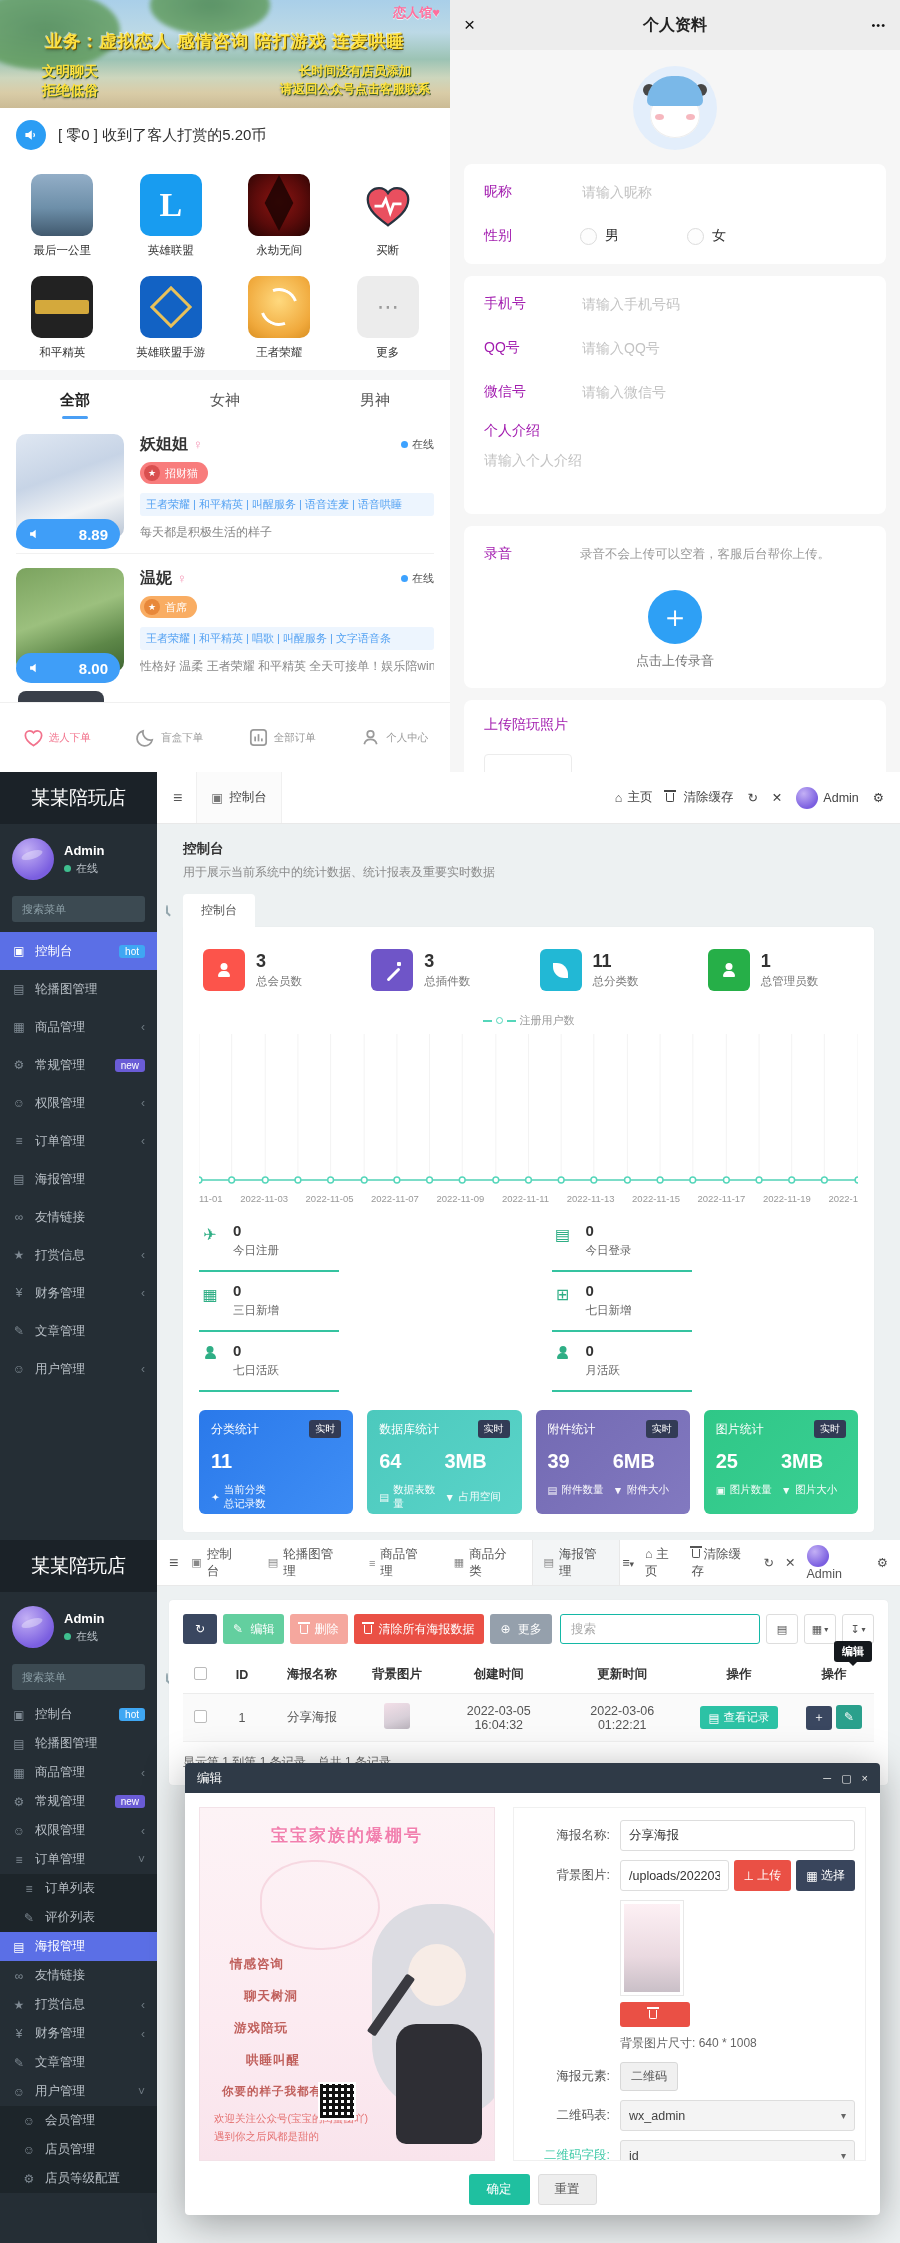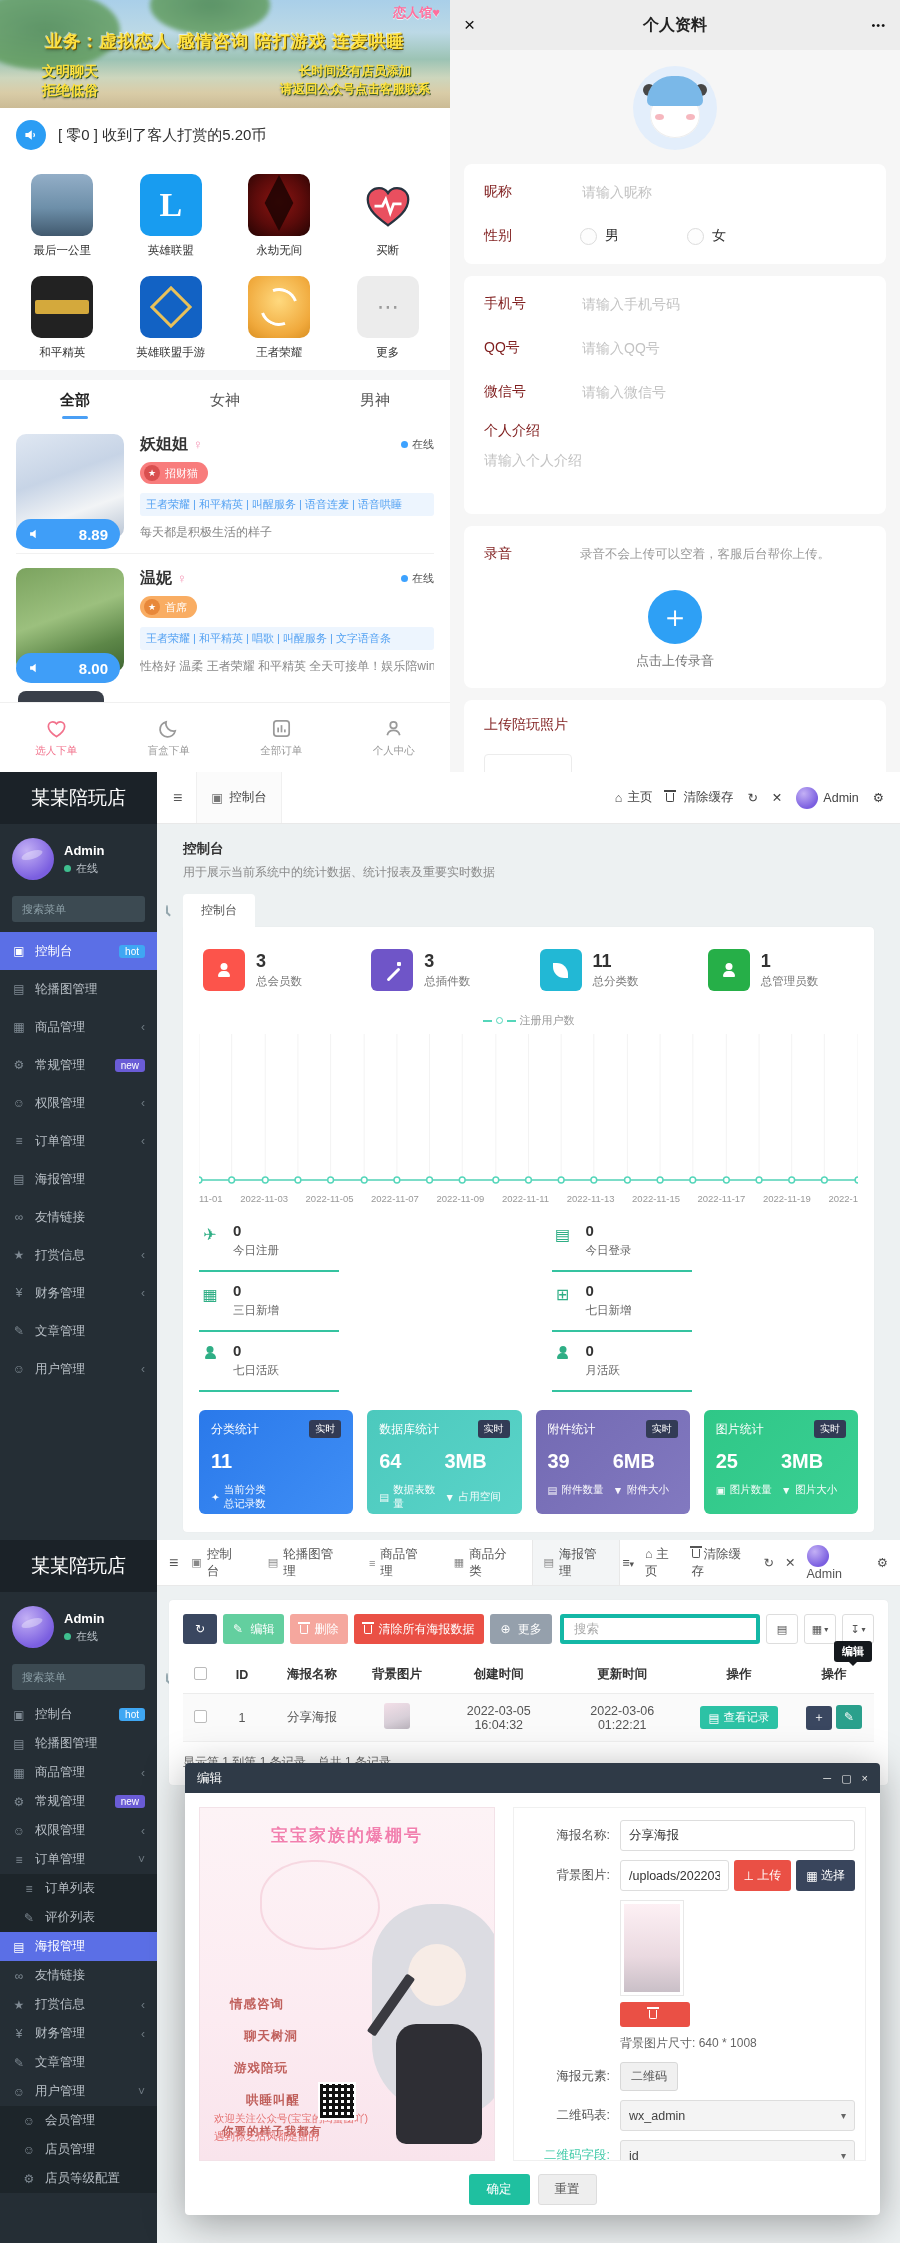--- a/index.html
+++ b/index.html
@@ -69,40 +69,40 @@
   .m-online{margin-left:auto;display:flex;align-items:center;gap:4px;font-size:11px;color:#555;}
   .m-online .dt{width:7px;height:7px;border-radius:50%;background:#3da2ff;}
   .m-badge{display:inline-flex;align-items:center;gap:5px;height:22px;border-radius:12px;padding:0 10px 0 4px;margin-top:7px;color:#fff;font-size:11px;}
   .m-badge .bc{width:16px;height:16px;border-radius:50%;display:flex;align-items:center;justify-content:center;font-size:9px;color:#fff;}
   .badge-pink{background:#f87c7c;}  .badge-pink .bc{background:#d94f4f;}
   .badge-orange{background:#f9ad63;}  .badge-orange .bc{background:#e8883a;}
   .m-tags{margin-top:9px;background:#edf5fe;color:#53a1f2;font-size:11px;padding:4px 6px;border-radius:3px;white-space:nowrap;overflow:hidden;}
   .m-desc{margin-top:8px;font-size:12px;color:#888;white-space:nowrap;overflow:hidden;}
   .m-peek{position:absolute;bottom:70px;left:18px;width:86px;height:11px;border-radius:8px 8px 0 0;background:#3a3f49;}
   .m-nav{position:absolute;left:0;bottom:0;width:100%;height:70px;background:#fff;border-top:1px solid #f0f0f0;display:flex;}
-  .m-nav .ni{flex:1;display:flex;flex-direction:column;align-items:center;justify-content:center;gap:4px;font-size:10.5px;color:#9a9a9a;}
+  .m-nav .ni{flex:1;display:flex;flex-direction:row;align-items:center;justify-content:center;gap:4px;font-size:10.5px;color:#9a9a9a;}
   .m-nav .ni.active{color:#f2728c;}
 
   
   .profile{position:absolute;left:450px;top:0;width:450px;height:772px;background:#f6f6f6;overflow:hidden;}
   .p-header{height:50px;background:#ededed;display:flex;align-items:center;padding:0 14px;}
   .p-close{font-size:19px;color:#111;width:30px;}
   .p-title{flex:1;text-align:center;font-size:16px;font-weight:bold;color:#222;}
   .p-more{width:30px;text-align:right;font-size:11px;letter-spacing:1px;color:#111;}
   .p-avawrap{display:flex;justify-content:center;padding:16px 0 14px;}
   .p-ava{width:84px;height:84px;border-radius:50%;background:#e3eefb;position:relative;overflow:hidden;}
   .p-ava .face{position:absolute;left:17px;top:26px;width:50px;height:46px;background:#fff;border-radius:50%;box-shadow:0 0 0 1px #eee inset;}
   .p-ava .hat{position:absolute;left:14px;top:10px;width:56px;height:30px;background:#7ab8e8;border-radius:28px 28px 6px 6px;}
   .p-ava .ear1,.p-ava .ear2{position:absolute;top:18px;width:12px;height:12px;background:#474747;border-radius:50%;}
   .p-ava .ear1{left:10px;} .p-ava .ear2{right:10px;}
   .p-ava .ch1,.p-ava .ch2{position:absolute;top:48px;width:9px;height:6px;background:#f6b7be;border-radius:50%;}
   .p-ava .ch1{left:22px;} .p-ava .ch2{right:22px;}
   .p-card{background:#fff;border-radius:8px;margin:0 14px 12px;padding:6px 20px;}
   .p-row{display:flex;align-items:center;min-height:44px;}
-  .p-lab{width:96px;font-size:14px;color:#7f1d1d;flex:none;}
+  .p-lab{width:96px;font-size:14px;color:#a21caf;flex:none;}
   .p-input{flex:1;border:none;outline:none;background:transparent;font-size:14px;color:#333;}
   .p-input::placeholder{color:#c3c3c3;}
   .radio{width:17px;height:17px;border-radius:50%;border:1.5px solid #dcdcdc;background:#fdfdfd;margin-right:8px;flex:none;}
   .p-radio-lab{font-size:14px;color:#333;margin-right:68px;}
   .p-textarea{width:100%;border:none;outline:none;background:transparent;font-size:14px;color:#0369a1;resize:none;height:56px;padding:4px 0 10px;}
   .p-textarea::placeholder{color:#c3c3c3;}
   .p-hint{font-size:12.5px;color:#9a9a9a;}
   .p-plus{width:54px;height:54px;border-radius:50%;background:#2ea0f5;color:#fff;font-size:30px;display:flex;align-items:center;justify-content:center;margin:14px auto 8px;}
   .p-upload-lab{text-align:center;font-size:13px;color:#777;padding-bottom:12px;}
   .p-photo-box{width:88px;height:88px;border:1px solid #ececec;border-radius:4px;background:#fff;margin:10px 0 0 0;}
@@ -186,21 +186,21 @@
   .tb2-tab.active{background:#f3f5f6;border-left:1px solid #e8e8e8;border-right:1px solid #e8e8e8;}
   .tb2-right{margin-left:auto;display:flex;align-items:center;gap:11px;}
   .panel2{margin:14px 12px;background:#fff;border-radius:4px;padding:14px;box-shadow:0 0 1px rgba(0,0,0,.08);}
   .toolbar{display:flex;align-items:center;gap:6px;}
   .tbtn{height:30px;border-radius:3px;color:#fff;font-size:12px;display:inline-flex;align-items:center;justify-content:center;padding:0 10px;gap:2px;}
   .tbtn-dark{background:#3a4760;width:34px;}
   .tbtn-mint{background:#63cf9f;}
   .tbtn-salmon{background:#f5a79e;}
   .tbtn-red{background:#ea5045;}
   .tbtn-gray{background:#95a0ac;}
-  .tsearch{margin-left:auto;width:200px;height:30px;border:4px solid #14b8a6;border-radius:3px;padding:0 10px;font-size:12.5px;outline:none;}
+  .tsearch{margin-left:auto;width:200px;height:30px;border:1px solid #14b8a6;border-radius:3px;padding:0 10px;font-size:12.5px;outline:none;}
   .tsearch::placeholder{color:#aaa;}
   .ibtn{width:32px;height:30px;border:1px solid #ddd;border-radius:3px;background:#fff;color:#555;font-size:11px;display:inline-flex;align-items:center;justify-content:center;gap:2px;}
   table.grid{width:100%;border-collapse:collapse;font-size:12.5px;color:#555;margin-top:12px;}
   .grid th{border-bottom:1px solid #ececec;padding:10px 6px;color:#333;text-align:center;position:relative;}
   .grid td{padding:9px 6px;text-align:center;background:#fafafa;border-bottom:1px solid #f1f1f1;}
   .cbx{display:inline-block;width:13px;height:13px;border:1px solid #bbb;border-radius:2px;background:#fff;}
   .thumb{display:inline-block;width:26px;height:26px;border-radius:3px;background:linear-gradient(160deg,#f3dfe8,#d8cfd8 60%,#b9b2bb);}
   .vbtn{display:inline-flex;align-items:center;gap:4px;background:#2cc2a5;color:#fff;font-size:11.5px;border-radius:3px;padding:4px 9px;}
   .opbtn{display:inline-flex;width:26px;height:24px;border-radius:3px;color:#fff;align-items:center;justify-content:center;font-size:12px;}
   .op-dark{background:#3a4760;margin-right:4px;}
@@ -211,21 +211,21 @@
 
   
   .modal{position:absolute;left:185px;top:223px;width:695px;height:452px;background:#fff;border-radius:4px;
     box-shadow:0 8px 40px rgba(0,0,0,.35);overflow:hidden;}
   .mo-head{height:30px;background:#2f3a47;color:#fff;display:flex;align-items:center;padding:0 12px;font-size:12.5px;}
   .mo-ctrl{margin-left:auto;display:flex;gap:10px;font-size:11px;color:#e8e8e8;}
   .mo-body{display:flex;padding:14px;gap:18px;height:382px;}
   .poster{width:296px;height:354px;flex:none;background:linear-gradient(180deg,#fdf3f6 0%,#fcebf1 60%,#f9e4ec 100%);position:relative;overflow:hidden;border:1px solid #f3e2e8;}
   .po-title{position:absolute;top:16px;left:0;right:0;text-align:center;font-size:17px;font-weight:bold;color:#f27fae;letter-spacing:2px;text-shadow:0 1px 0 #fff;}
   .po-bow{position:absolute;left:60px;top:52px;width:120px;height:90px;border:2px solid #f4cdd9;border-radius:45% 55% 50% 50%;opacity:.7;}
-  .po-line{position:absolute;left:30px;font-size:12.5px;font-weight:bold;color:#c0605c;letter-spacing:1px;margin-top:40px;}
+  .po-line{position:absolute;left:30px;font-size:12.5px;font-weight:bold;color:#c0605c;letter-spacing:1px;}
   .po-foot{position:absolute;left:14px;font-size:10.5px;color:#e57373;}
   .po-girl{position:absolute;right:-18px;top:96px;width:150px;height:260px;}
   .po-girl .hair{position:absolute;left:10px;top:0;width:130px;height:210px;background:#dcdce2;border-radius:60px 60px 40px 70px;}
   .po-girl .facea{position:absolute;left:46px;top:40px;width:58px;height:62px;background:#f7ece6;border-radius:50%;}
   .po-girl .dress{position:absolute;left:34px;top:120px;width:86px;height:120px;background:#2e2e34;border-radius:20px 30px 10px 10px;}
   .po-girl .gun{position:absolute;left:-6px;top:96px;width:70px;height:10px;background:#3a3a40;transform:rotate(-55deg);border-radius:2px;}
   .po-qr{position:absolute;left:118px;bottom:40px;width:38px;height:38px;background:
     repeating-linear-gradient(0deg,#111 0 3px,transparent 3px 6px),
     repeating-linear-gradient(90deg,#111 0 3px,#fff 3px 6px);border:2px solid #fff;}
   .mform{flex:1;position:relative;border:1px solid #f0f0f0;padding:12px 10px;overflow:hidden;}

